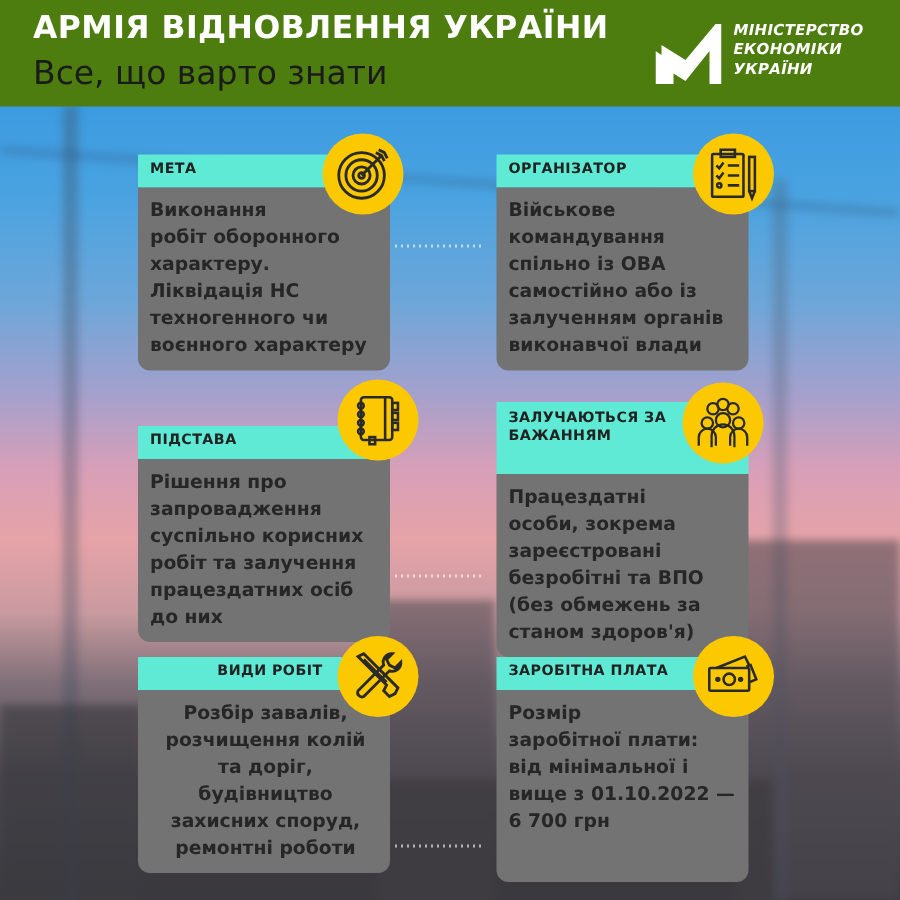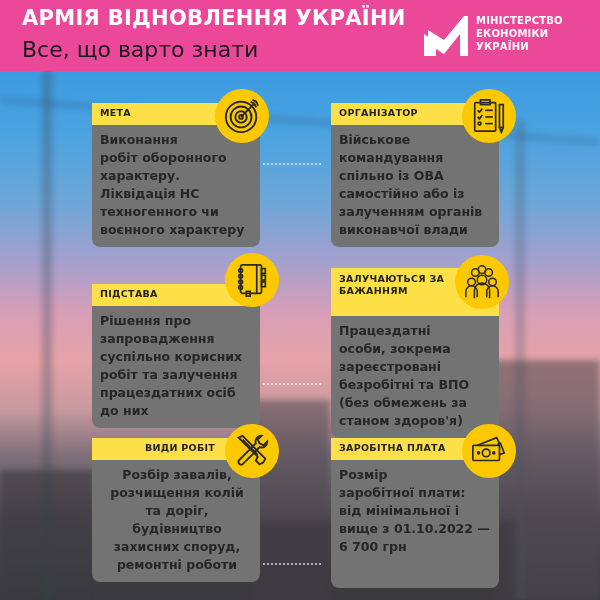--- a/index.html
+++ b/index.html
@@ -17,43 +17,43 @@
     .crane-left { left: 42px; top: 70px; width: 10px; height: 530px; background: #3d4a5e; opacity: .35; }
     .crane-arm { left: 0; top: 118px; width: 600px; height: 6px; background: #2a4e78; opacity: .25; transform: rotate(4deg); }
     .crane-right { left: 515px; top: 120px; width: 10px; height: 480px; background: #4a5a6e; opacity: .3; }
     .bld1 { left: 0; top: 470px; width: 95px; height: 130px; background: #3a3a3f; opacity: .6; }
     .bld2 { left: 250px; top: 400px; width: 80px; height: 200px; background: #4d4850; opacity: .55; }
     .bld3 { left: 490px; top: 360px; width: 110px; height: 240px; background: #4d4850; opacity: .55; }
     .bld4 { left: 95px; top: 520px; width: 420px; height: 80px; background: #3a383c; opacity: .6; }
 
     .header {
       position: absolute; left: 0; top: 0; width: 600px; height: 71px;
-      background: #ec4899;
+      background: #4d7c0f;
       padding-left: 41px;
     }
     .header-title {
       position: absolute; left: 22px; top: 6px;
       font-family: "DejaVu Sans", sans-serif; font-weight: bold;
       font-size: 21px; color: #ffffff; letter-spacing: 0.3px;
     }
     .header-subtitle {
       position: absolute; left: 22px; top: 37px;
       font-size: 22px; color: #1b1b1b; font-weight: normal;
     }
-    .logo { position: absolute; left: 424px; top: 14px; width: 160px; height: 42px; }
+    .logo { position: absolute; left: 437px; top: 14px; width: 160px; height: 42px; font-style: italic; }
     .logo-mark { position: absolute; left: 0; top: 2px; width: 44px; height: 40px; }
     .logo-text {
       position: absolute; left: 52px; top: 0;
       font-size: 10px; font-weight: bold; color: #ffffff; line-height: 13px;
       letter-spacing: 0.2px;
     }
 
     .card { position: absolute; width: 168px; }
     .card-label {
-      height: 22px; background: #fde047;
+      height: 22px; background: #5eead4;
       padding: 4px 0 0 8px;
       font-size: 9.5px; font-weight: bold; color: #222;
       letter-spacing: 0.3px; line-height: 12px;
     }
     .card-label.tall { height: 48px; padding-top: 5px; }
     .card-body {
       background: #737373;
       border-radius: 0 0 8px 8px;
       padding: 6px 6px 8px 8px;
       font-size: 12.5px; font-weight: bold; color: #262626;

